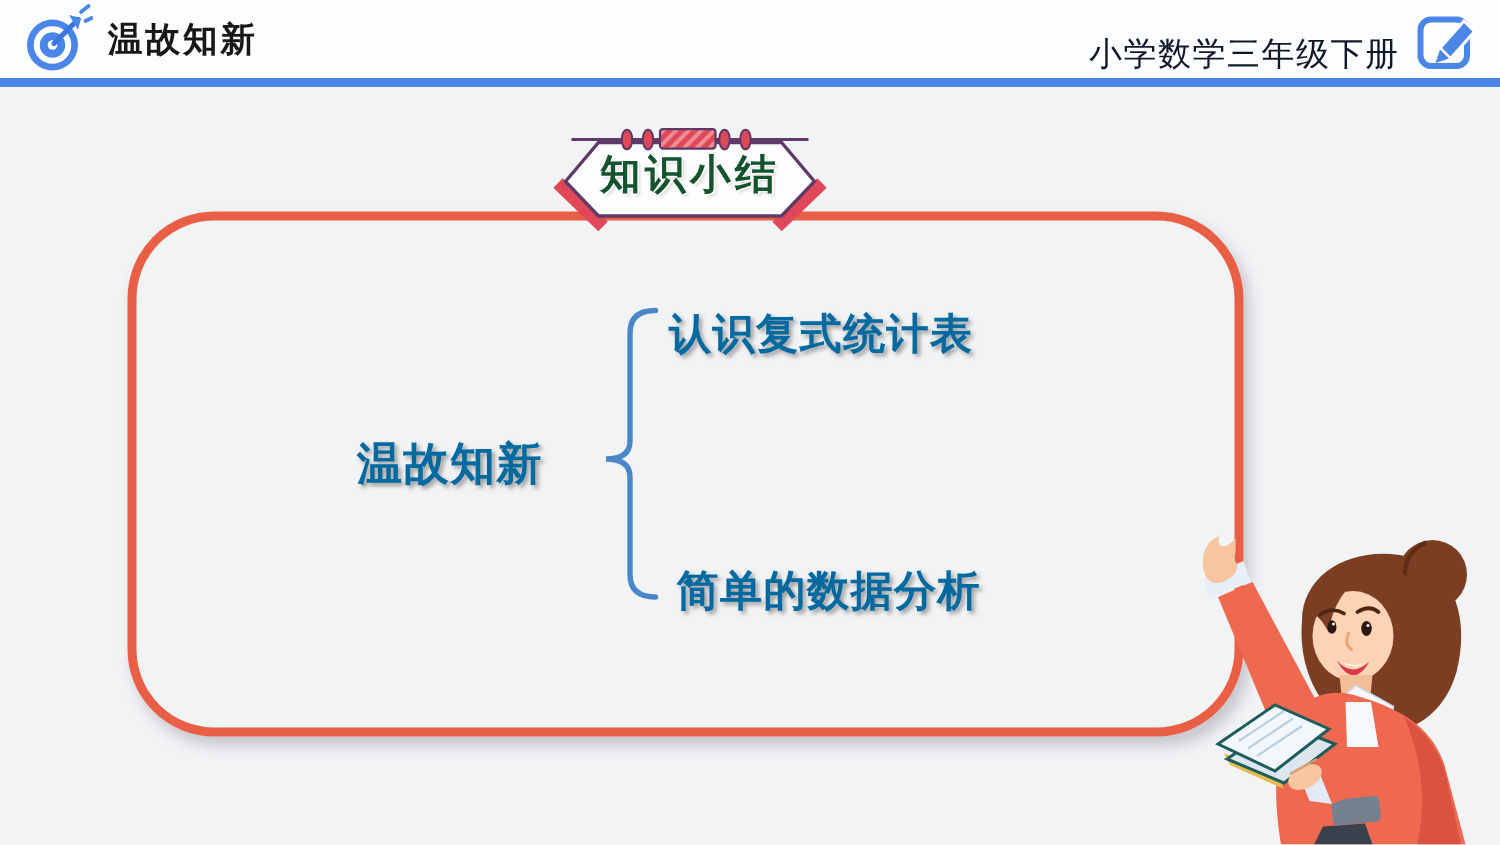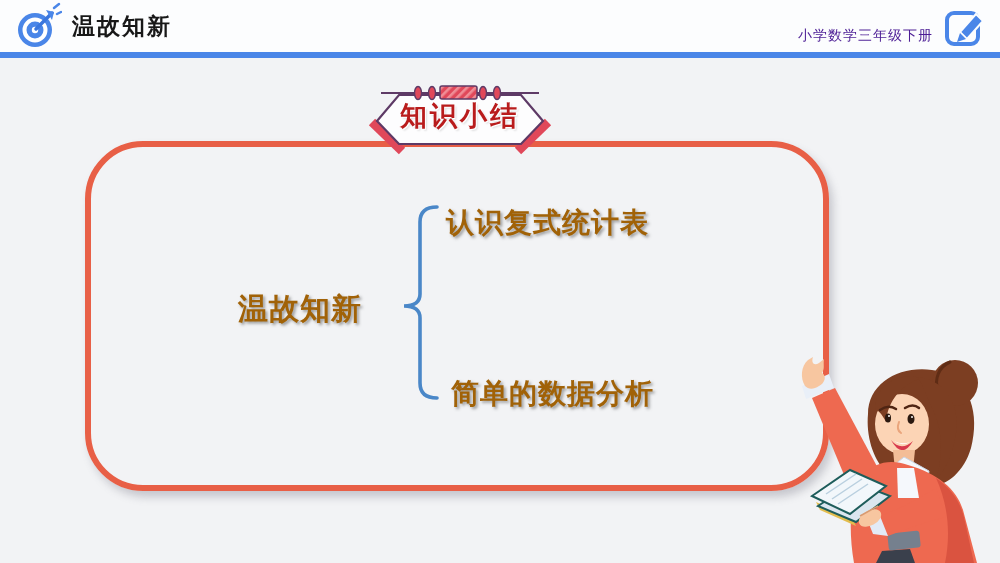--- a/index.html
+++ b/index.html
@@ -13,41 +13,41 @@
   .header {
     position:absolute; left:0; top:0; width:1000px; height:58px;
     background:#fcfdfe; border-bottom:6px solid #4a86e8;
     display:flex; align-items:center; padding:16px 14px; box-sizing:border-box;
   }
   .header-title {
     font-size:23px; font-weight:bold; color:#181818;
     letter-spacing:2px; margin-left:10px;
   }
   .header-right { margin-left:auto; display:flex; align-items:center; gap:9px; }
-  .header-subtitle { font-size:14px; color:#4c1d95; letter-spacing:1px; font-weight:500;margin-top:20px; }
+  .header-subtitle { font-size:22px; color:#0f172a; letter-spacing:1px; font-weight:500;margin-top:20px; }
 
   
   .content-box {
     position:absolute; left:85px; top:141px; width:744px; height:350px;
     border:6px solid #e85f46; border-radius:58px; box-sizing:border-box;
     box-shadow:4px 6px 9px rgba(110,110,125,.33);
   }
 
   
   .badge-wrap { position:absolute; left:356px; top:78px; width:208px; height:80px; z-index:5; }
   .badge-label {
     position:absolute; left:372px; top:98px; width:176px; z-index:6;
-    text-align:center; font-size:27px; font-weight:bold; color:#b91c1c;
+    text-align:center; font-size:27px; font-weight:bold; color:#14532d;
     letter-spacing:3px;
     text-shadow:1px 1px 0 #ffffff, 2px 2px 2px rgba(0,0,0,.12);
   }
 
   
   .node {
-    position:absolute; font-weight:bold; color:#a16207; white-space:nowrap;
+    position:absolute; font-weight:bold; color:#0369a1; white-space:nowrap;
     letter-spacing:1px; text-shadow:2px 2px 3px rgba(70,70,70,.5); z-index:3;text-align:center;
   }
   .node-root { left:238px; top:289px; font-size:30px; }
   .node-c1   { left:446px; top:204px; font-size:28px; }
   .node-c2   { left:451px; top:375px; font-size:28px;font-family:Liberation Mono, monospace; }
   .brace { position:absolute; left:393px; top:195px; z-index:3; }
 
   
   .teacher { position:absolute; left:798px; top:356px; z-index:8; }
 </style>

